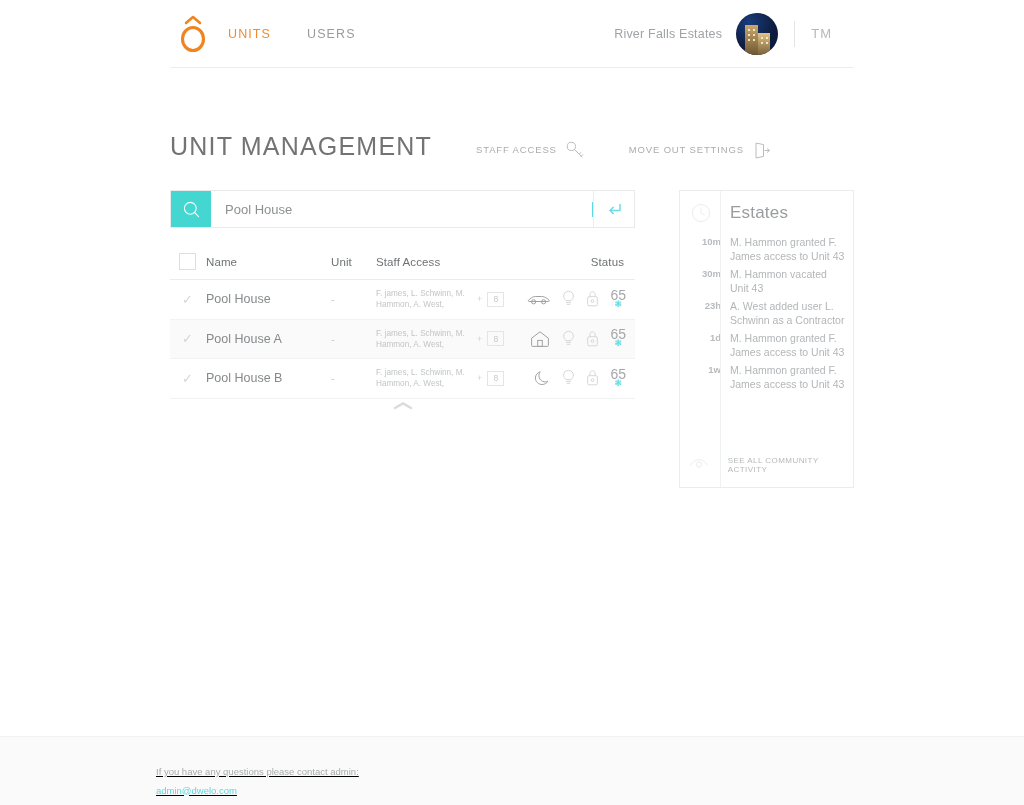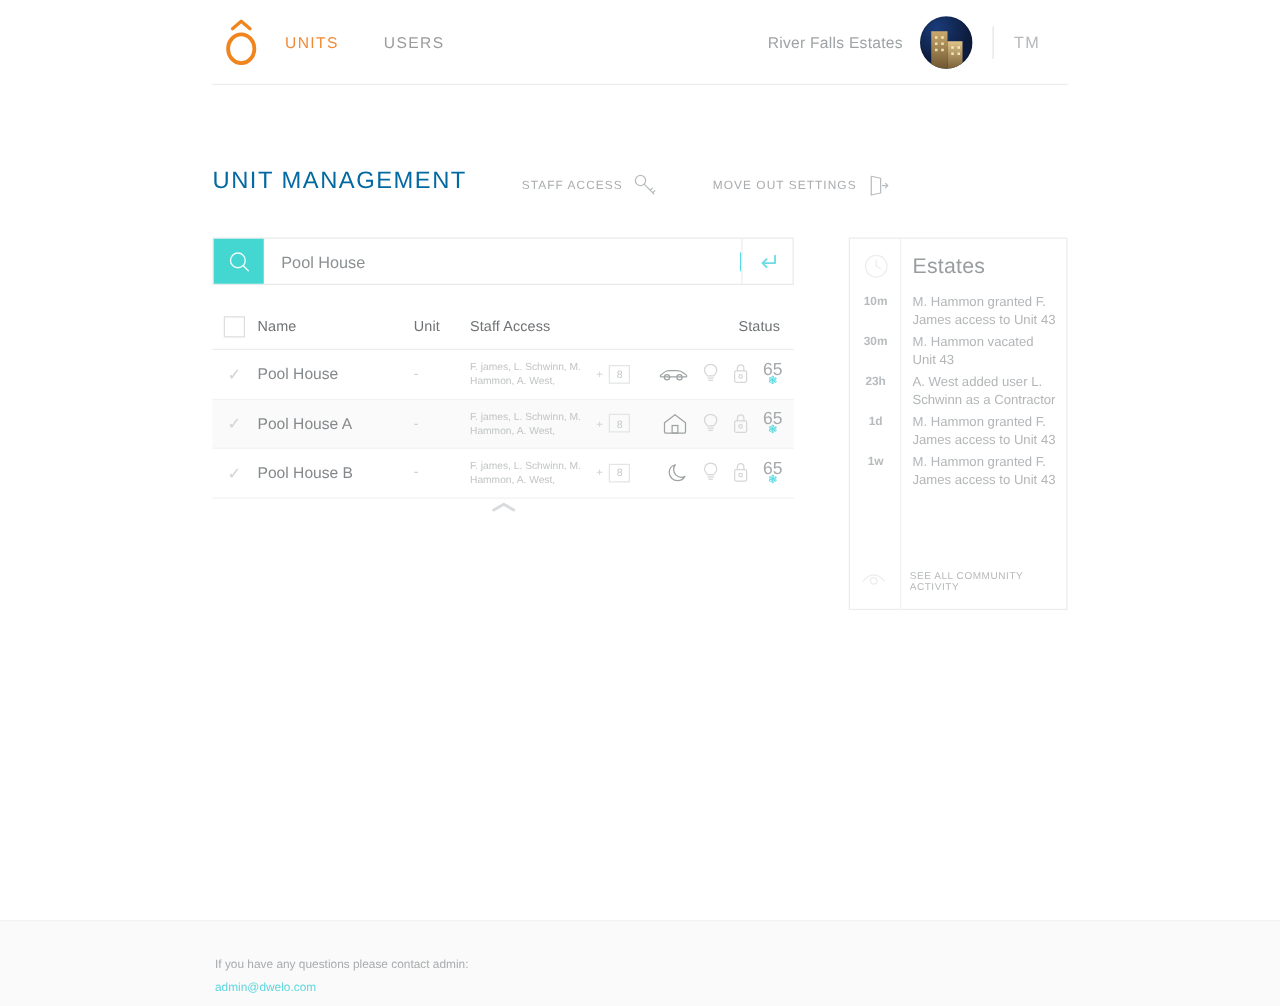--- a/index.html
+++ b/index.html
@@ -50,21 +50,21 @@
   }
   .avatar-sep { width:1px; height:26px; background:#e2e4e5; margin:0 16px; }
   .tm-label { font-size:13px; color:#b6b9bb; letter-spacing:1px; }
 
   
   .title-row {
     position:absolute; left:170px; top:132px; width:684px;
     display:flex; align-items:center;
   }
   .page-title {
-    font-size:19px; color:#0369a1; letter-spacing:1.2px; font-weight:400;
+    font-size:25px; color:#737373; letter-spacing:1.2px; font-weight:400;
     white-space:nowrap;
   }
   .title-action {
     display:flex; align-items:center; gap:8px; cursor:pointer; margin-left:44px;
     padding-top: 6px;
   }
   .title-action .lbl {
     font-size:9.5px; letter-spacing:.85px; color:#a9acae;
   }
 
@@ -161,21 +161,21 @@
   }
   .act-head {
     display:flex; align-items:center; height:44px;
   }
   .act-head .iconcell {
     width:41px; display:flex; align-items:center; justify-content:center;
   }
   .act-title { font-size:17px; color:#9a9d9f; padding-left:9px; letter-spacing:.2px; }
   .act-item { display:flex; align-items:flex-start; margin-bottom:3px; }
   .act-time {
-    width:41px; flex:none; text-align:center; font-size:9.5px;
+    width:41px; flex:none; text-align:right; font-size:9.5px;
     font-weight:bold; color:#b8bbbd; padding-top:1px;
   }
   .act-text {
     font-size:10.5px; color:#b3b6b8; line-height:1.38; padding-left:9px; padding-right:8px;
   }
   .act-footer {
     position:absolute; bottom:13px; left:0; right:0;
     display:flex; align-items:center;
   }
   .act-footer .iconcell {
@@ -183,21 +183,21 @@
   }
   .act-footer-lbl {
     font-size:8px; letter-spacing:.45px; color:#b5b8ba; padding-left:9px; cursor:pointer;
   }
 
   
   .footer {
     position:absolute; left:0; top:736px; width:1024px; height:69px;
     background:#fafafa; border-top:1px solid #f2f2f2;
   }
-  .footer-inner { position:absolute; left:172px; top:28px; }
+  .footer-inner { position:absolute; left:156px; top:28px;text-decoration:underline; }
   .footer-text { font-size:9.5px; color:#a8abad; line-height:1.55; }
   .footer-link { font-size:9.5px; color:#5dd6de; text-decoration:none; cursor:pointer; }
   svg { display:block; }
 </style>
 </head>
 <body>
 
 <div class="page">
 
   <div class="header">

